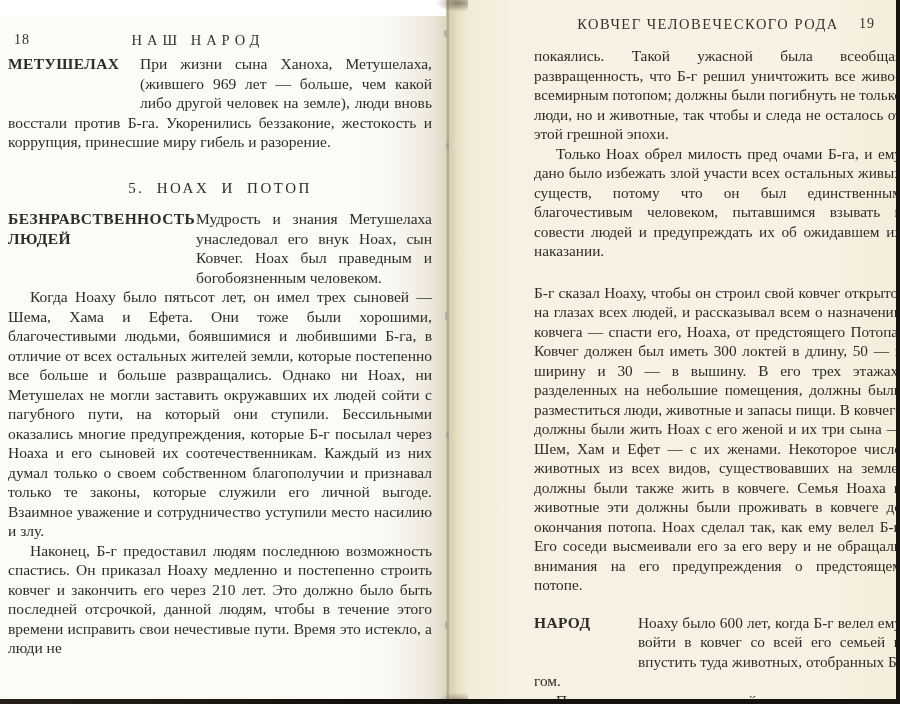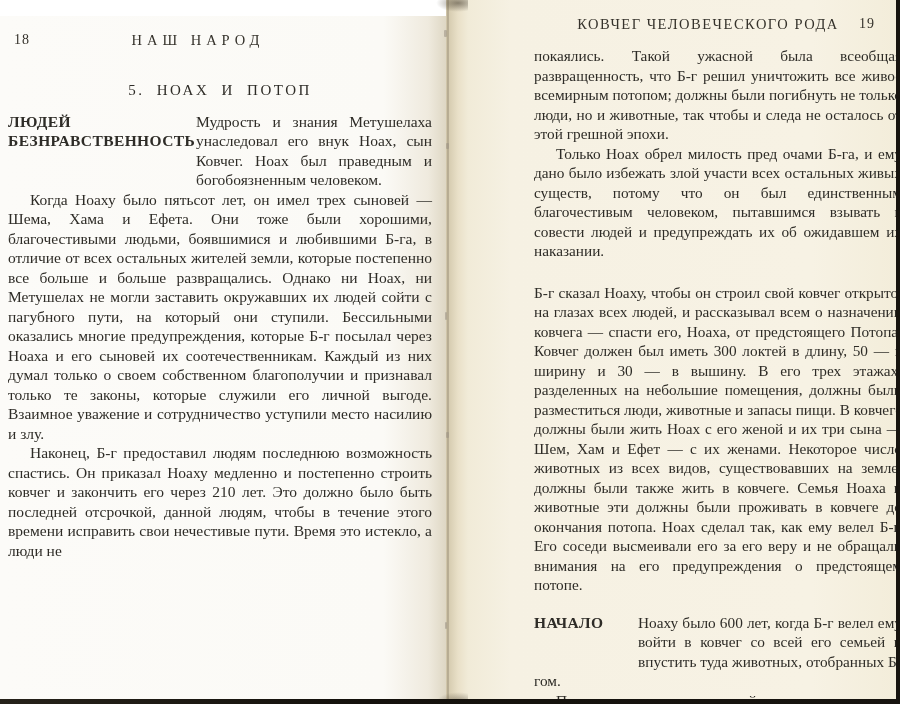--- a/index.html
+++ b/index.html
@@ -67,27 +67,31 @@
 <body>
 
 <div class="spread">
 
   <div class="page-left">
     <span class="pagenum pagenum-left">18</span>
     <div class="runhead runhead-left">НАШ НАРОД</div>
 
     <div class="body-col body-left">
 
+      <div class="section">
+        <div class="float-label fl-metushelah">МЕТУШЕЛАХ</div>
+        <p>При жизни сына Ханоха, Метушелаха, (жившего 969 лет — больше, чем какой либо другой человек на земле), люди вновь восстали против Б-га. Укоренились беззаконие, жестокость и коррупция, принесшие миру гибель и разорение.</p>
+      </div>
 
       <h3 class="chapter">5. НОАХ И ПОТОП</h3>
 
       <div class="section">
         <div class="float-label fl-immorality">
+          <div>БЕЗНРАВСТВЕННОСТЬ</div>
           <div>ЛЮДЕЙ</div>
-          <div>БЕЗНРАВСТВЕННОСТЬ</div>
         </div>
         <p>Мудрость и знания Метушелаха унаследовал его внук Ноах, сын Ковчег. Ноах был праведным и богобоязненным человеком.</p>
       </div>
 
       <p class="indent">Когда Ноаху было пятьсот лет, он имел трех сыновей — Шема, Хама и Ефета. Они тоже были хорошими, благочестивыми людьми, боявшимися и любившими Б-га, в отличие от всех остальных жителей земли, которые постепенно все больше и больше развращались. Однако ни Ноах, ни Метушелах не могли заставить окружавших их людей сойти с пагубного пути, на который они ступили. Бессильными оказались многие предупреждения, которые Б-г посылал через Ноаха и его сыновей их соотечественникам. Каждый из них думал только о своем собственном благополучии и признавал только те законы, которые служили его личной выгоде. Взаимное уважение и сотрудничество уступили место насилию и злу.</p>
       <p class="indent">Наконец, Б-г предоставил людям последнюю возможность спастись. Он приказал Ноаху медленно и постепенно строить ковчег и закончить его через 210 лет. Это должно было быть последней отсрочкой, данной людям, чтобы в течение этого времени исправить свои нечестивые пути. Время это истекло, а люди не</p>
     </div>
   </div>
 
   <div class="spine"></div>
@@ -108,21 +112,21 @@
     <div class="body-col body-right">
 
       <p>покаялись. Такой ужасной была всеобщая развращенность, что Б-г решил уничтожить все живое всемирным потопом; должны были погибнуть не только люди, но и животные, так чтобы и следа не осталось от этой грешной эпохи.</p>
       <p class="indent">Только Ноах обрел милость пред очами Б-га, и ему дано было избежать злой участи всех остальных живых существ, потому что он был единственным благочестивым человеком, пытавшимся взывать к совести людей и предупреждать их об ожидавшем их наказании.</p>
 
       <div class="section gap-ark">
         <p>Б-г сказал Ноаху, чтобы он строил свой ковчег открыто, на глазах всех людей, и рассказывал всем о назначении ковчега — спасти его, Ноаха, от предстоящего Потопа. Ковчег должен был иметь 300 локтей в длину, 50 — в ширину и 30 — в вышину. В его трех этажах, разделенных на небольшие помещения, должны были разместиться люди, животные и запасы пищи. В ковчеге должны были жить Ноах с его женой и их три сына — Шем, Хам и Ефет — с их женами. Некоторое число животных из всех видов, существовавших на земле, должны были также жить в ковчеге. Семья Ноаха и животные эти должны были проживать в ковчеге до окончания потопа. Ноах сделал так, как ему велел Б-г. Его соседи высмеивали его за его веру и не обращали внимания на его предупреждения о предстоящем потопе.</p>
       </div>
 
       <div class="section gap-flood">
-        <div class="float-label fl-flood">НАЧАЛО</div>
+        <div class="float-label fl-flood">НАРОД</div>
         <p>Ноаху было 600 лет, когда Б-г велел ему войти в ковчег со всей его семьей и впустить туда животных, отобранных Б-гом.</p>
       </div>
 
       <p class="indent">Потоп начался в семнадцатый день второго месяца. Врата небесные отворились и разверзлись глубины</p>
     </div>
   </div>
 
   <div class="edge-right"></div>
   <div class="edge-bottom"></div>
 

